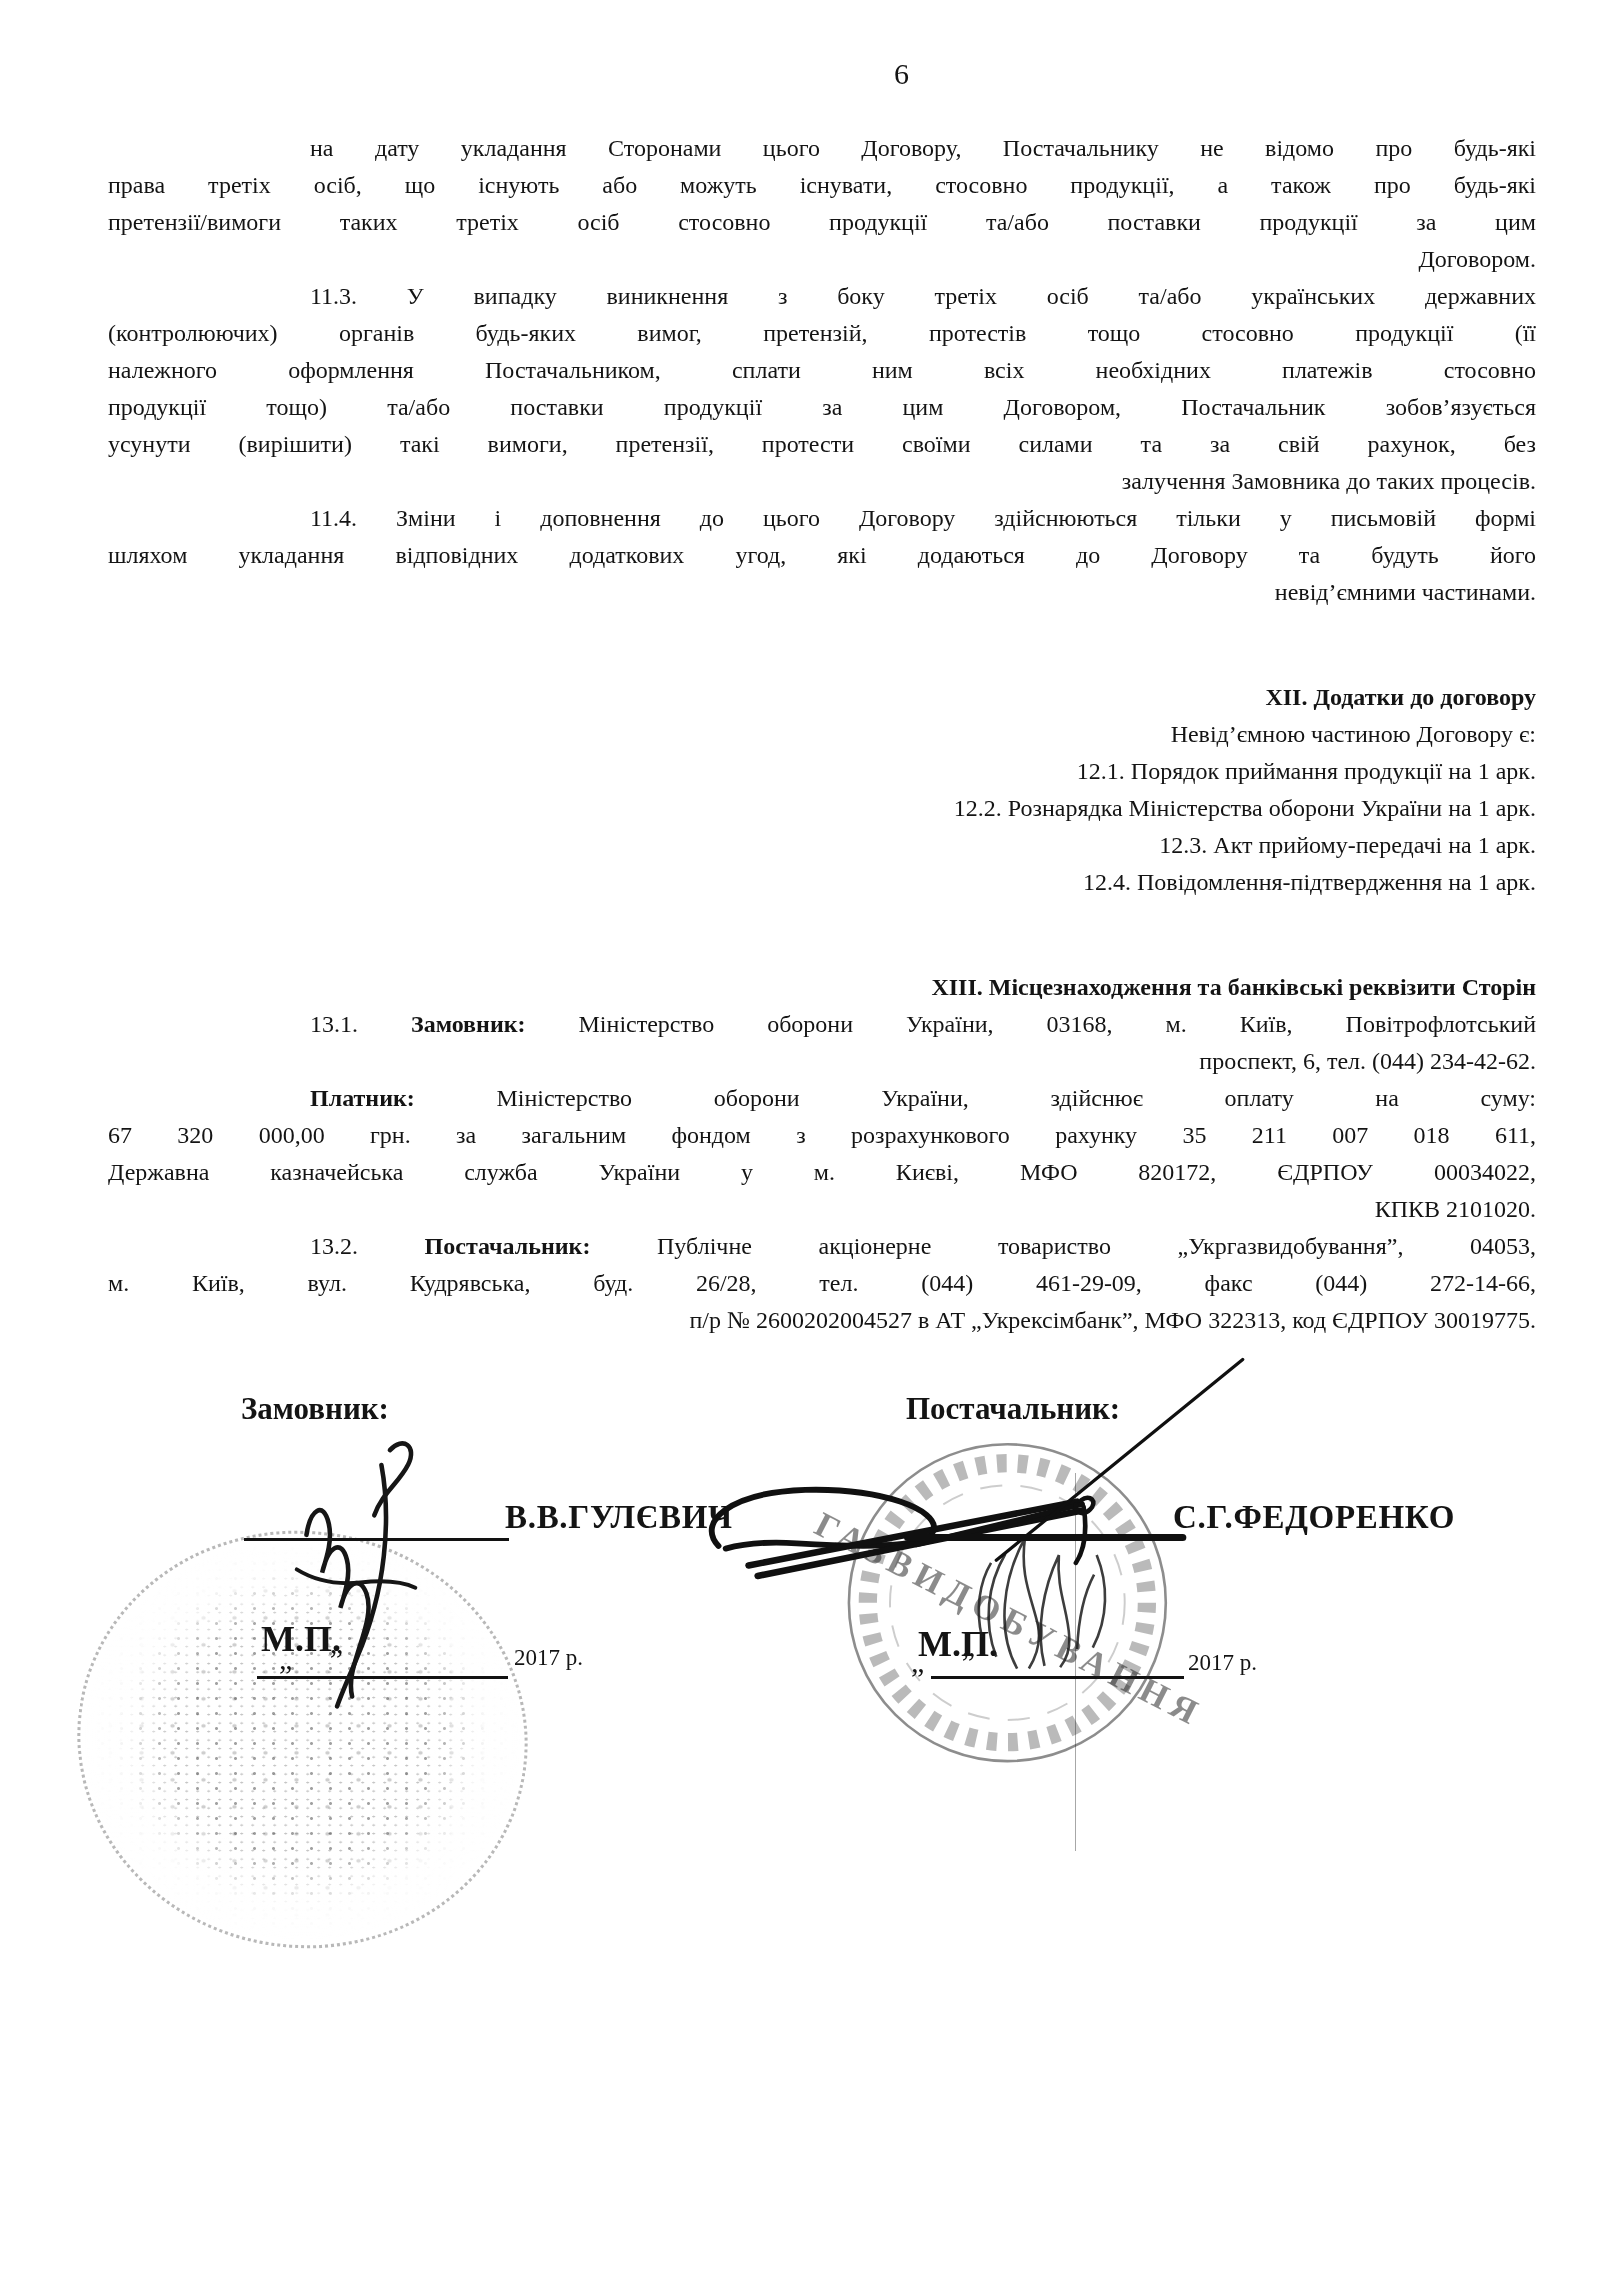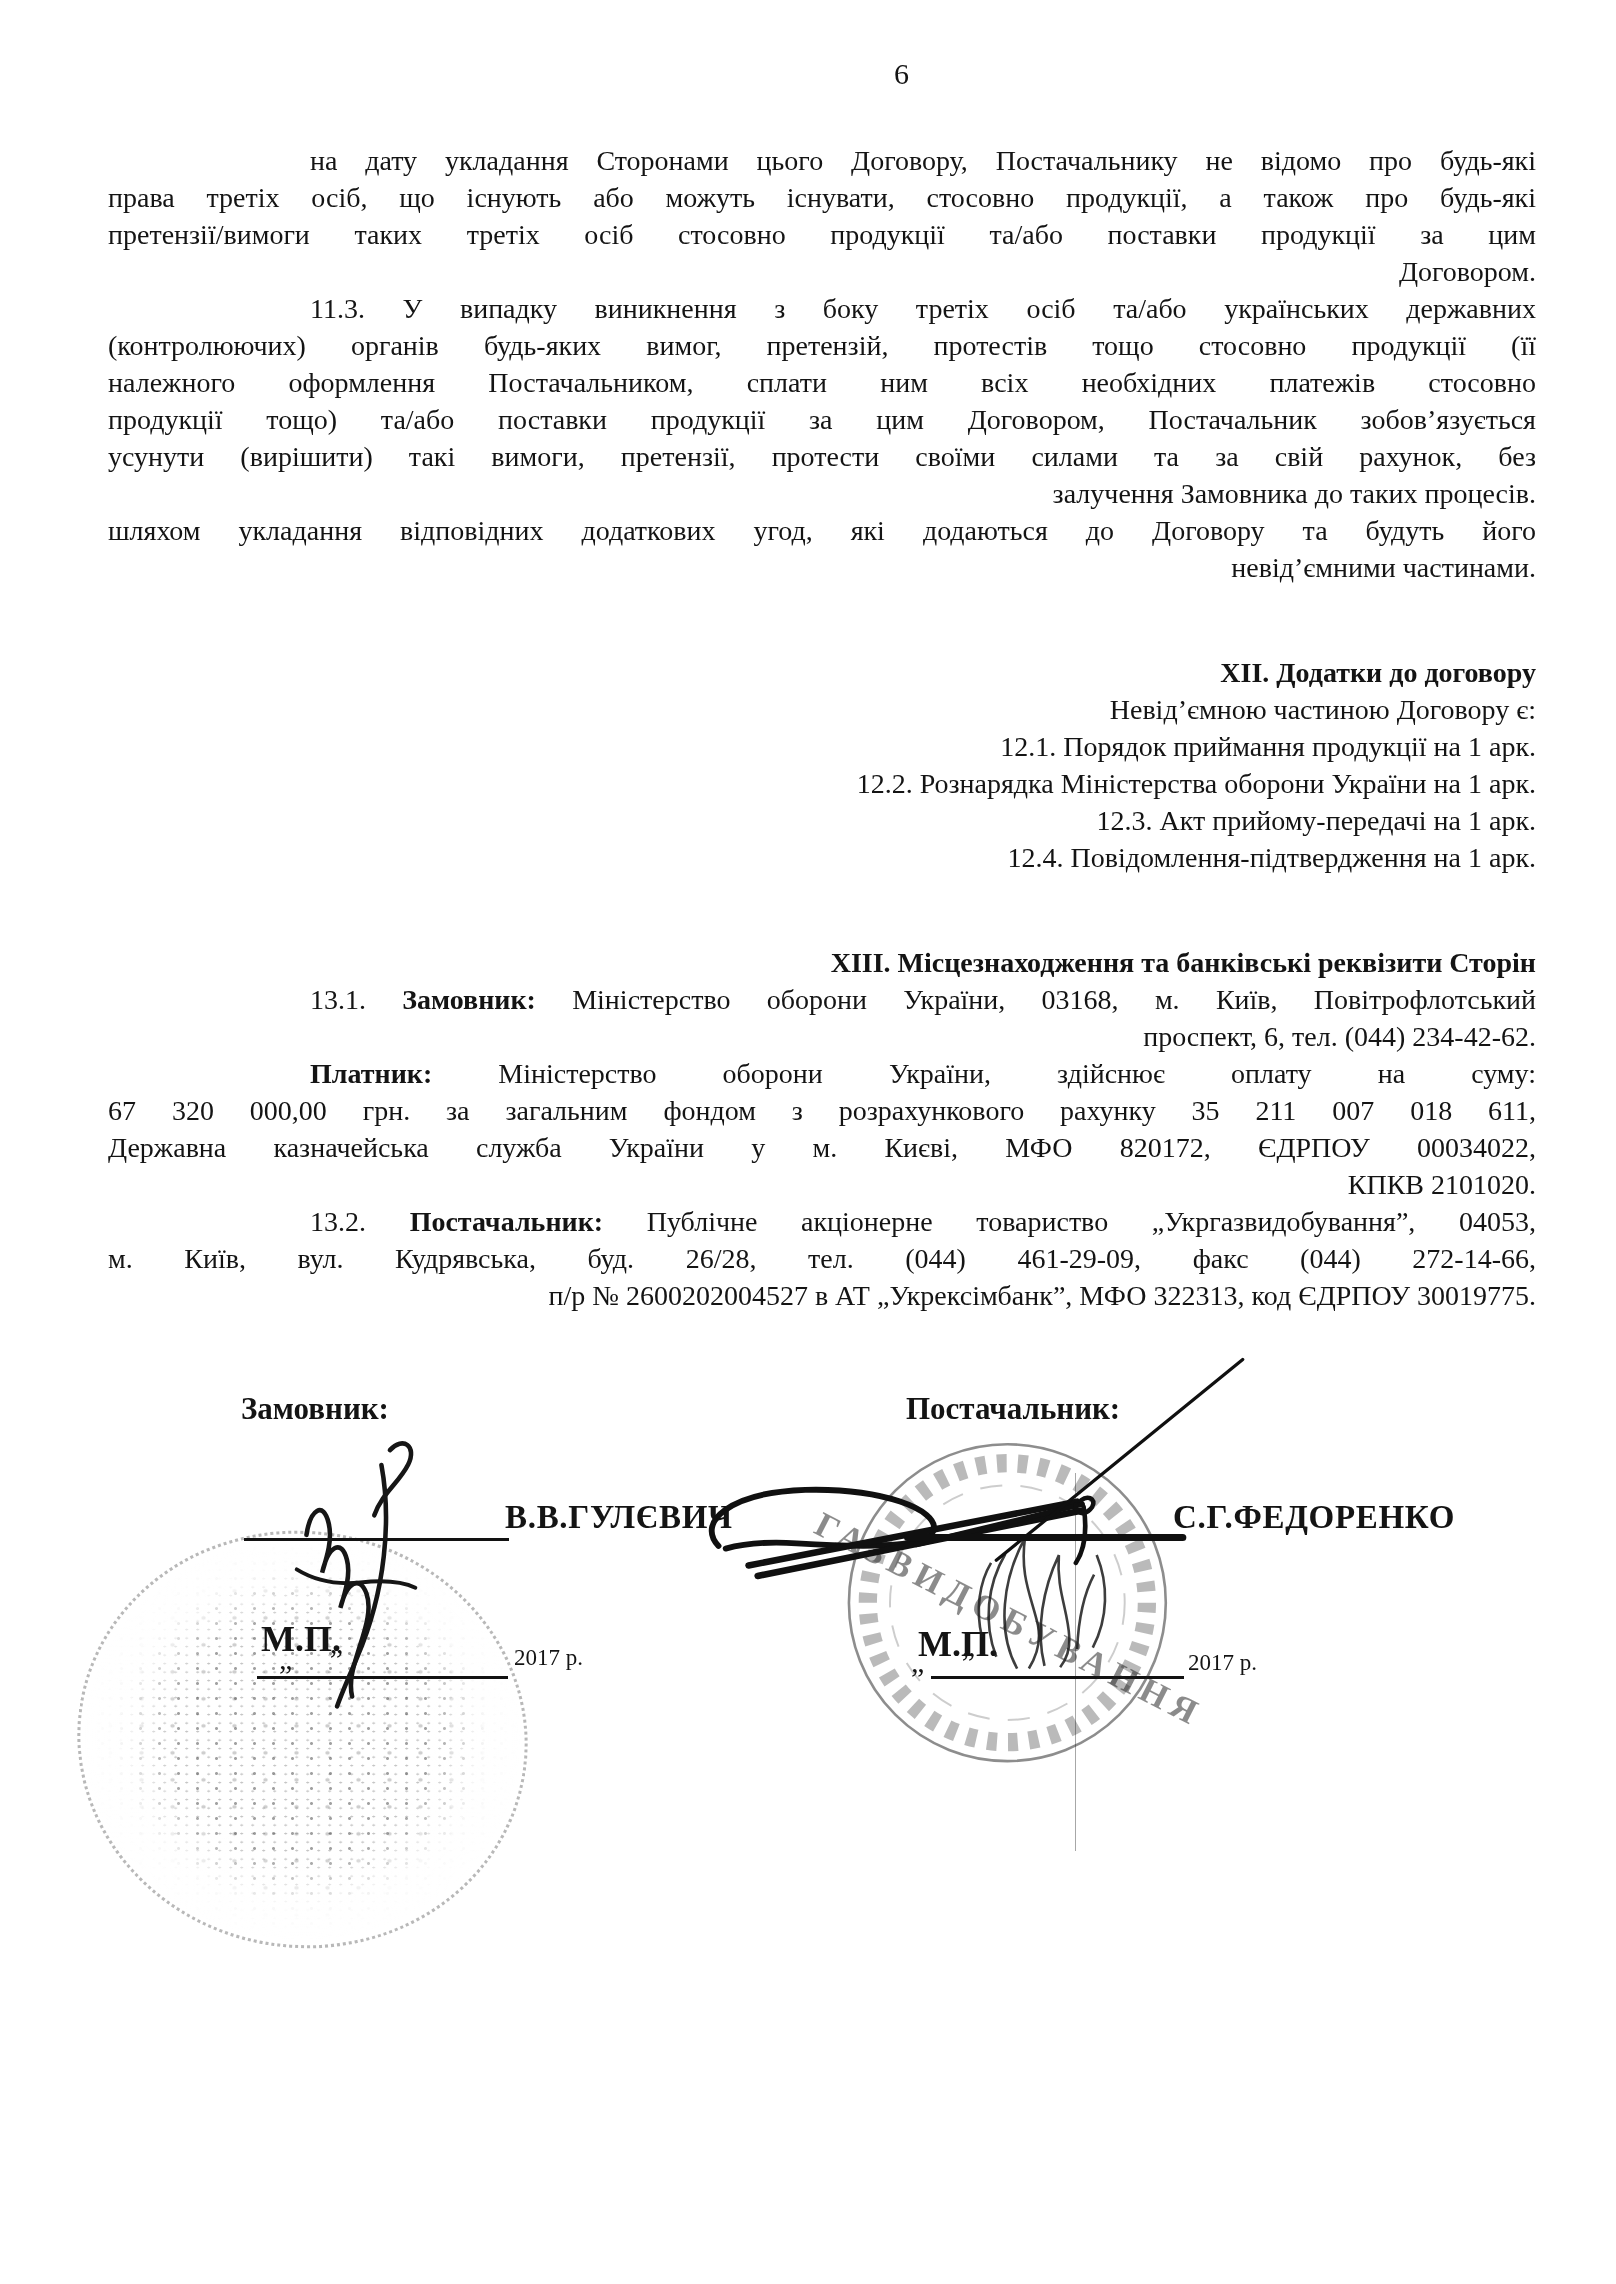--- a/index.html
+++ b/index.html
@@ -9,22 +9,22 @@
     background:#ffffff;
     font-family:"Liberation Serif","DejaVu Serif",serif;
     color:#141414;
     overflow:hidden;
   }
   .page-number{
     position:absolute;left:894px;top:57px;
     font-size:30px;line-height:34px;
   }
   .content{
-    position:absolute;left:108px;top:142px;width:1428px;
-    font-size:28px;line-height:37px;
+    position:absolute;left:108px;top:130px;width:1428px;
+    font-size:24px;line-height:37px;
   }
   .ln{display:block;min-height:37px;text-align:right;}
   .just{text-align:justify;text-align-last:justify;}
   .first{padding-left:202px;}
   .head{padding-left:202px;font-weight:bold;}
   .g85{margin-top:68px;}
   b{font-weight:bold;}
   
   .sig-area{position:absolute;left:0;top:1336px;width:1617px;height:948px;}
   .sig-label{position:absolute;font-size:31px;font-weight:bold;}
@@ -74,20 +74,21 @@
     <div>
       <div class="ln first just">11.3. У випадку виникнення з боку третіх осіб та/або українських державних</div>
       <div class="ln just">(контролюючих) органів будь-яких вимог, претензій, протестів тощо стосовно продукції (її</div>
       <div class="ln just">належного оформлення Постачальником, сплати ним всіх необхідних платежів стосовно</div>
       <div class="ln just">продукції тощо) та/або поставки продукції за цим Договором, Постачальник зобов’язується</div>
       <div class="ln just">усунути (вирішити) такі вимоги, претензії, протести своїми силами та за свій рахунок, без</div>
       <div class="ln">залучення Замовника до таких процесів.</div>
     </div>
 
     <div>
+      <div class="ln first just">11.4. Зміни і доповнення до цього Договору здійснюються тільки у письмовій формі</div>
       <div class="ln just">шляхом укладання відповідних додаткових угод, які додаються до Договору та будуть його</div>
       <div class="ln">невід’ємними частинами.</div>
     </div>
 
     <div>
       <div class="ln head g85">XII. Додатки до договору</div>
       <div class="ln first">Невід’ємною частиною Договору є:</div>
       <div class="ln first">12.1. Порядок приймання продукції на 1 арк.</div>
       <div class="ln first">12.2. Рознарядка Міністерства оборони України на 1 арк.</div>
       <div class="ln first">12.3. Акт прийому-передачі на 1 арк.</div>

